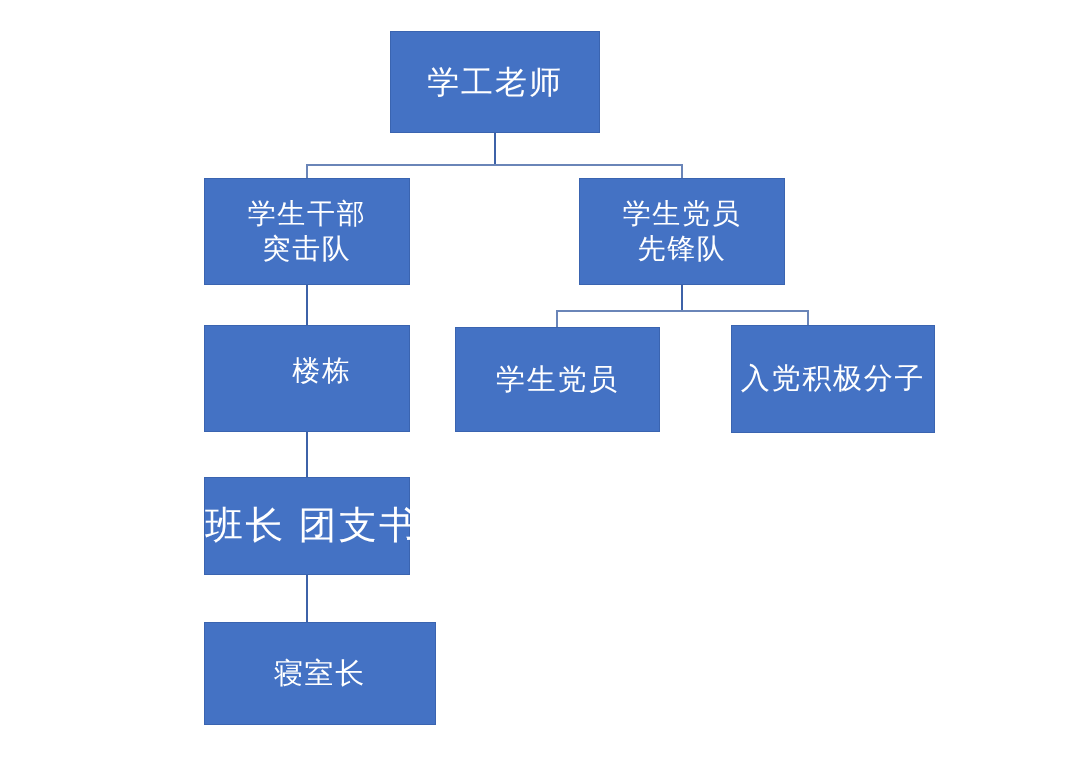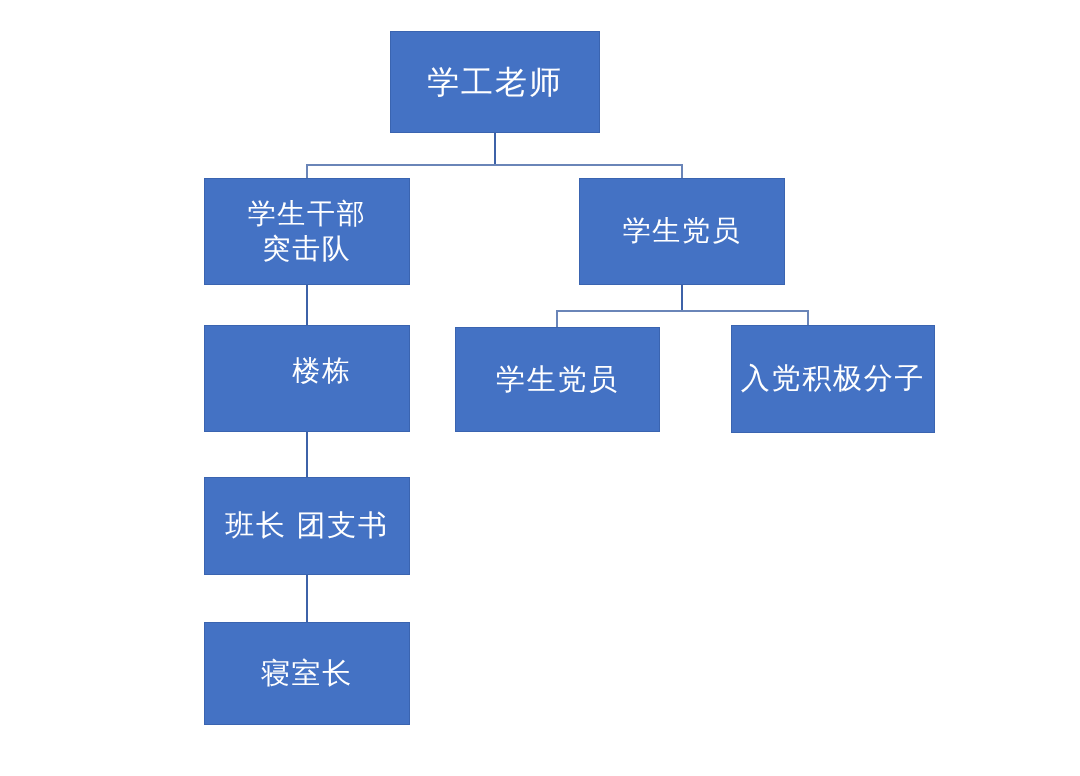--- a/index.html
+++ b/index.html
@@ -86,35 +86,36 @@
     <span class="line1">学工老师</span>
   </div>
 
   <div class="node two-line" style="left:204px; top:178px; width:206px; height:107px; font-size:28px;">
     <span class="line1">学生干部</span>
     <span class="line2">突击队</span>
   </div>
 
   <div class="node two-line" style="left:579px; top:178px; width:206px; height:107px; font-size:28px;">
     <span class="line1">学生党员</span>
+    <span class="line2">先锋队</span>
   </div>
 
   <div class="node two-line wide-gap" style="left:204px; top:325px; width:206px; height:107px; font-size:28px;padding-left:30px;">
     <span class="line1">楼栋</span>
   </div>
 
   <div class="node" style="left:455px; top:327px; width:205px; height:105px; font-size:29px;">
     <span class="line1">学生党员</span>
   </div>
 
   <div class="node" style="left:706px; top:325px; width:204px; height:108px; font-size:29px;margin-left:25px;">
     <span class="line1">入党积极分子</span>
   </div>
 
-  <div class="node" style="left:204px; top:477px; width:206px; height:98px; font-size:29px;align-items:flex-end;">
+  <div class="node" style="left:204px; top:477px; width:206px; height:98px; font-size:38px;align-items:flex-end;">
     <span class="line1">班长 团支书</span>
   </div>
 
-  <div class="node" style="left:204px; top:622px; width:206px; height:103px; font-size:29px;">
+  <div class="node" style="left:204px; top:622px; width:232px; height:103px; font-size:29px;">
     <span class="line1">寝室长</span>
   </div>
 
 </div>
 
 </body></html>

